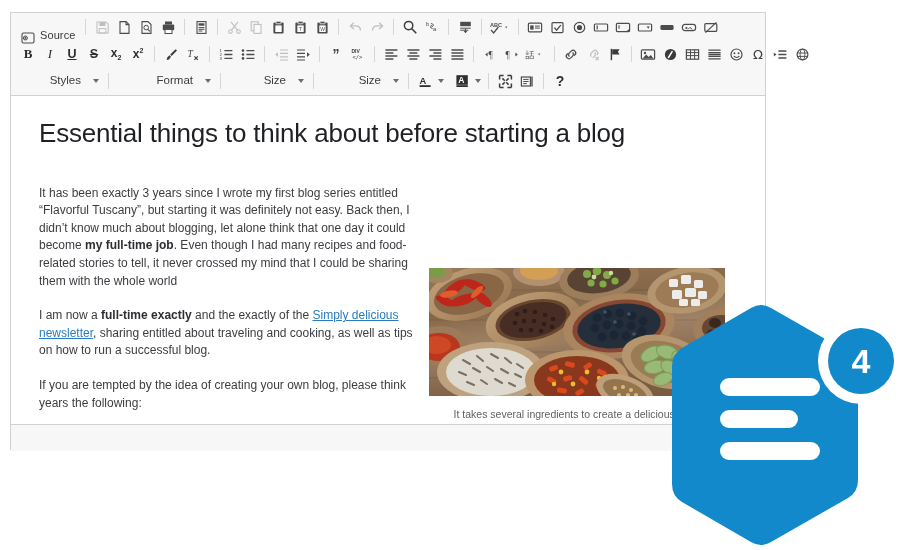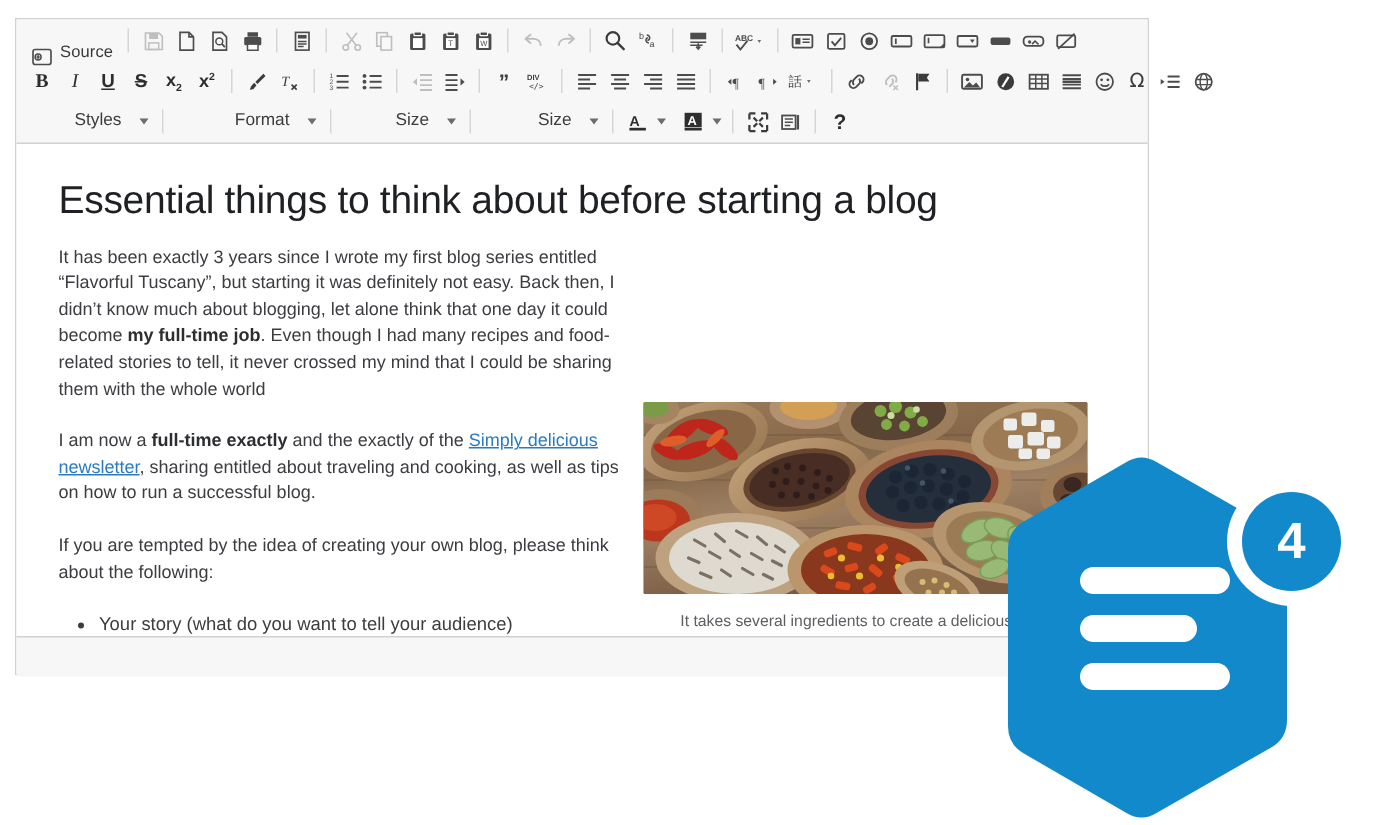--- a/index.html
+++ b/index.html
@@ -65,21 +65,21 @@
     border-top:4px solid #6c6c6c;margin-left:2px;
   }
 
   
   #content{
     position:relative;height:calc(100% - 82px - 26px);
     background:#fff;overflow:hidden;
   }
   #doc{padding:22px 28px 0 28px;}
   h1.doc-title{
-    font-size:26px;font-weight:400;color:#1f2023;margin:0 0 14px 0;
+    font-size:26px;font-weight:400;color:#1f2023;margin:0 0 36px 0;
     letter-spacing:-.2px;line-height:1.18;
   }
   .body-col{width:375px;}
   p.para{
     font-size:12px;line-height:17.6px;color:#3b3d41;margin:0 0 17px 0;
   }
   p.para b{font-weight:700;color:#2c2e31;}
   a.inline-link{color:#2a7bc0;text-decoration:underline;}
   ul.bullets{margin:2px 0 0 0;padding-left:27px;}
   ul.bullets li{
@@ -710,21 +710,21 @@
   <div id="content">
     <div id="doc">
 
       <h1 class="doc-title">Essential things to think about before starting a blog</h1>
 
       <div class="body-col">
         <p class="para"><span>It has been exactly 3 years since I wrote my first blog series entitled “Flavorful Tuscany”, but starting it was definitely not easy. Back then, I didn’t know much about blogging, let alone think that one day it could become </span><b>my full-time job</b><span>. Even though I had many recipes and food-related stories to tell, it never crossed my mind that I could be sharing them with the whole world</span></p>
 
         <p class="para"><span>I am now a </span><b>full-time exactly</b><span> and the exactly of the </span><a class="inline-link" href="#">Simply delicious newsletter</a><span>, sharing entitled about traveling and cooking, as well as tips on how to run a successful blog.</span></p>
 
-        <p class="para">If you are tempted by the idea of creating your own blog, please think about the following:</p>
+        <p class="para">If you are tempted by the idea of creating your own blog, please think years the following:</p>
 
         <ul class="bullets">
           <li>Your story (what do you want to tell your audience)</li>
 
         </ul>
       </div>
 
       <figure class="fig">
         <div class="fig-img">
           <svg width="296" height="128" viewBox="0 0 296 128" preserveAspectRatio="none">

